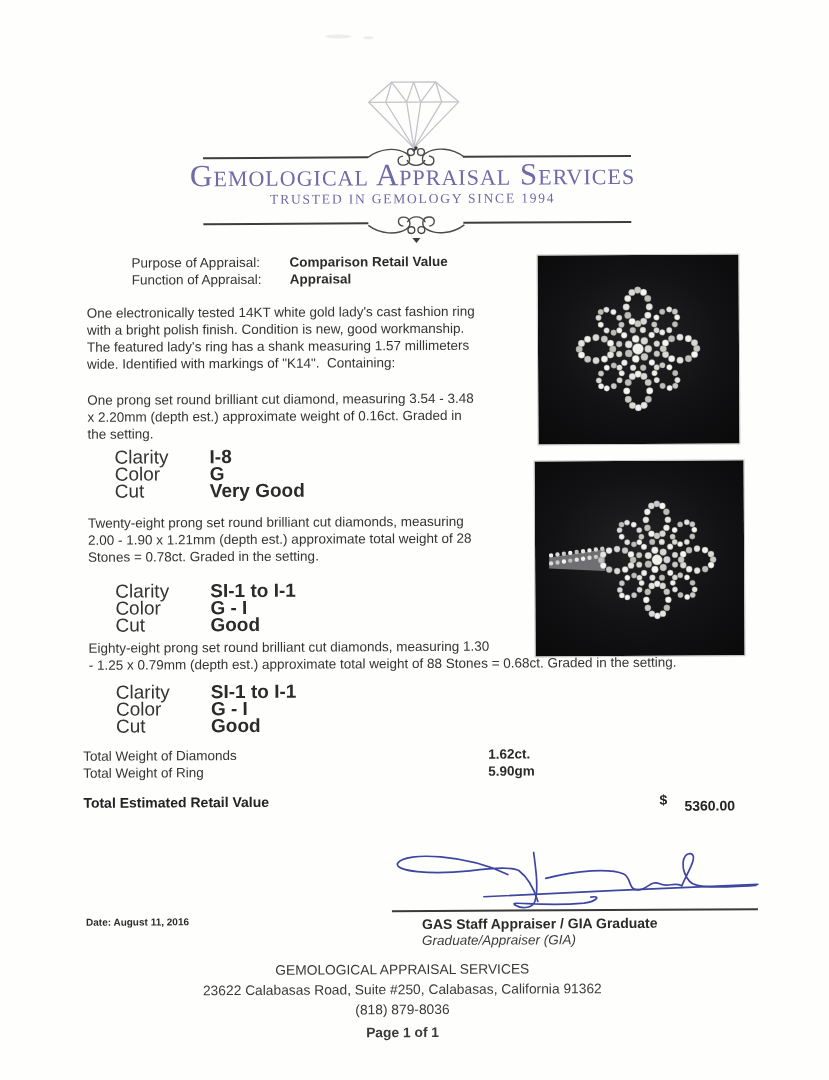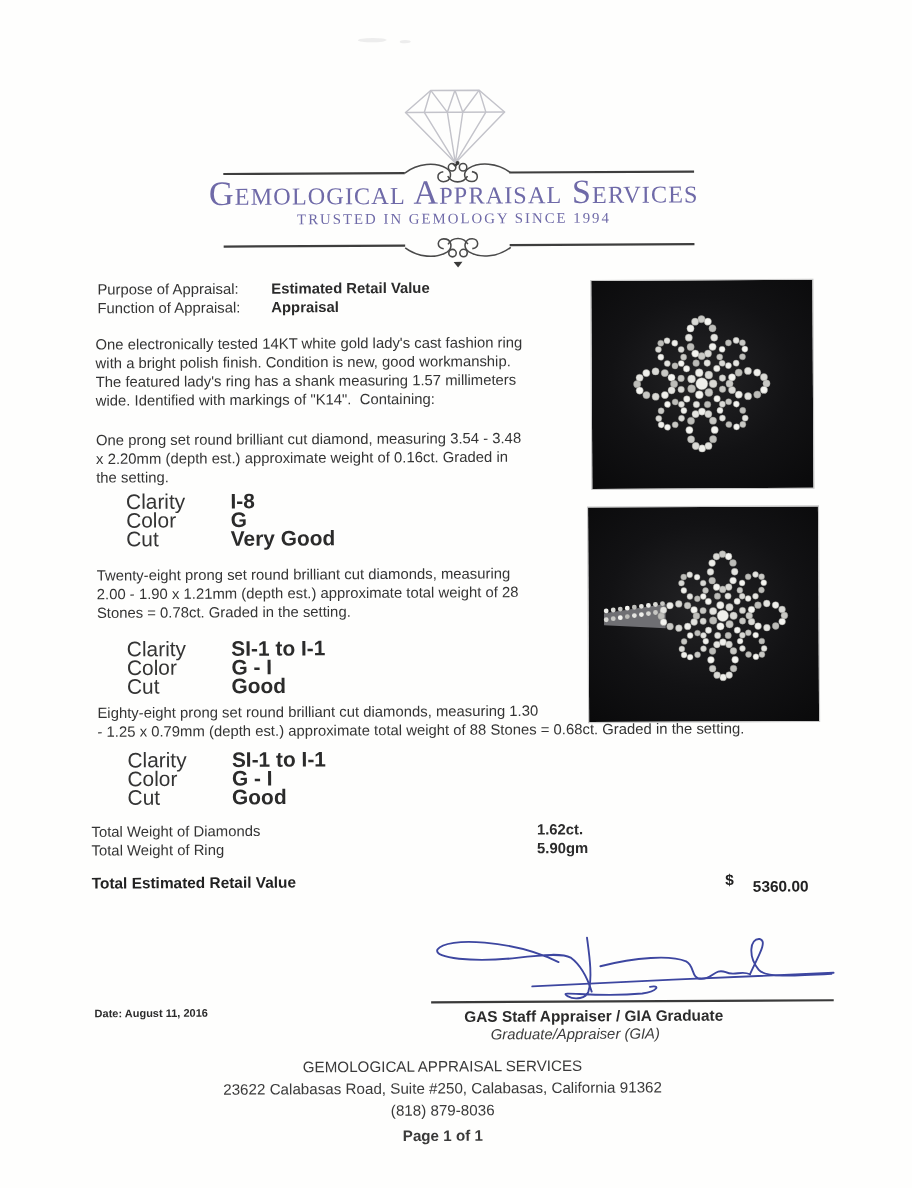--- a/index.html
+++ b/index.html
@@ -18,21 +18,21 @@
   .tagline{
     left:0;top:191px;width:829px;text-align:center;
     font-family:"Liberation Serif",serif;font-size:13.5px;letter-spacing:1.8px;
     color:var(--purple,#6f6aa8);
   }
   .rule{height:2px;background:#3e3e3e;}
   .pointer{width:0;height:0;border-left:4px solid transparent;border-right:4px solid transparent;border-top:5px solid #3a3a3a;}
   
   .line{font-size:13.5px;line-height:17px;white-space:pre;}
   .meta-row{display:flex;font-size:13.5px;line-height:16.5px;}
-  .meta-label{width:158px;}
+  .meta-label{width:158px;margin-left:43px;}
   .bold{font-weight:bold;color:#2b2b2b;}
   .grades .row{display:flex;font-size:19px;line-height:17px;}
   .grades .glabel{width:95px;}
   .totals .row{display:flex;font-size:13.5px;line-height:17px;}
   .totals .tlabel{width:405px;}
   .retail-label{font-size:14px;font-weight:bold;color:#222;}
   .italic{font-style:italic;}
   
   .photo{
     background:radial-gradient(ellipse 75% 70% at 50% 46%, #232325 0%, #121214 55%, #0a0a0b 100%);
@@ -88,21 +88,21 @@
     </g>
   </svg>
   <div class="abs pointer" style="left:414px;top:238px;"></div>
 
   <div class="smudge" style="left:328px;top:34px;width:26px;height:4px;"></div>
   <div class="smudge" style="left:366px;top:36px;width:10px;height:3px;"></div>
 
   <div class="abs" style="left:90px;top:254px;">
     <div class="meta-row">
       <span class="meta-label">Purpose of Appraisal:</span>
-      <span class="bold">Estimated Retail Value</span>
+      <span class="bold">Comparison Retail Value</span>
     </div>
     <div class="meta-row">
       <span class="meta-label">Function of Appraisal:</span>
       <span class="bold">Appraisal</span>
     </div>
   </div>
 
   <div class="abs" style="left:88px;top:303px;">
     <div class="line">One electronically tested 14KT white gold lady's cast fashion ring</div>
     <div class="line">with a bright polish finish. Condition is new, good workmanship.</div>
@@ -437,21 +437,21 @@
       <path d="M146 8 C148 24 151 44 147 57 C145 63 135 65 128 61 C118 55 150 63 196 59 C210 57 213 51 203 53"></path>
       <path d="M158 34 C190 26 222 24 236 30 C244 34 240 46 250 46 C260 46 262 36 272 40 C280 44 286 38 294 42"></path>
       <path d="M294 42 C300 28 311 12 303 10 C294 9 292 26 302 38 C308 45 331 44 368 42"></path>
       <path d="M96 52 C180 48 290 44 370 41"></path>
     </g>
   </svg>
   <div class="abs sigline" style="left:390px;top:910px;width:366px;"></div>
 
   <div class="abs bold" style="left:84px;top:915px;font-size:10px;">Date: August 11, 2016</div>
   <div class="abs bold" style="left:420px;top:916px;font-size:14px;">GAS Staff Appraiser / GIA Graduate</div>
-  <div class="abs italic" style="left:444px;top:933px;font-size:13.5px;color:#3c3c3c;">Graduate/Appraiser (GIA)</div>
+  <div class="abs italic" style="left:420px;top:933px;font-size:13.5px;color:#3c3c3c;">Graduate/Appraiser (GIA)</div>
 
   <div class="abs" style="left:0px;top:960px;width:800px;">
     <div class="footer-line">GEMOLOGICAL APPRAISAL SERVICES</div>
     <div class="footer-line">23622 Calabasas Road, Suite #250, Calabasas, California 91362</div>
     <div class="footer-line">(818) 879-8036</div>
     <div class="footer-line bold" style="margin-top:3px;">Page 1 of 1</div>
   </div>
 
  </div>
 </div>

